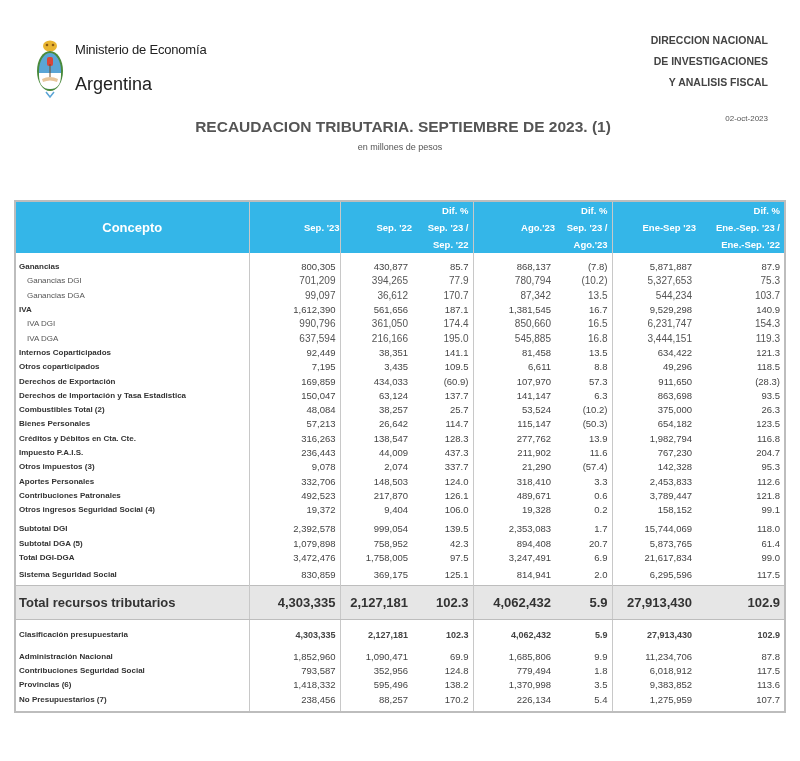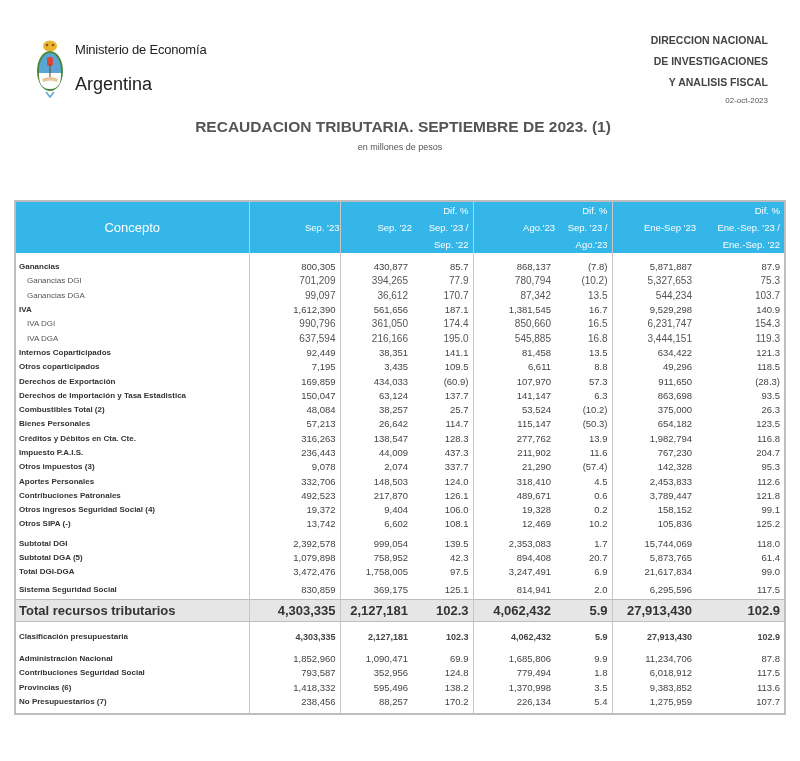--- a/index.html
+++ b/index.html
@@ -6,51 +6,51 @@
   html, body { width: 800px; height: 761px; background: #ffffff; overflow: hidden; }
   body { font-family: "Liberation Sans", "DejaVu Sans", sans-serif; color: #333; position: relative; }
 
   .logo { position: absolute; left: 35px; top: 37px; display: flex; align-items: center; }
   .logo svg { width: 30px; height: 62px; }
   .logo-text { margin-left: 10px; color: #222; }
   .logo-text .l1 { font-size: 13px; letter-spacing: -0.2px; }
   .logo-text .l2 { font-size: 18px; margin-top: 17px; }
 
   .agency { position: absolute; right: 32px; top: 30px; text-align: right; font-weight: bold; font-size: 10.5px; color: #444; line-height: 21px; }
-  .agency .date { font-weight: normal; font-size: 8px; color: #555; line-height: 14px; margin-top: 1px; }
+  .agency .date { font-weight: normal; font-size: 8px; color: #555; line-height: 14px; margin-top: 19px; }
 
   .title { position: absolute; left: 0; width: 800px; top: 118px; text-align: center; font-weight: bold; font-size: 15.5px; color: #555; padding-left: 6px; }
   .subtitle { position: absolute; left: 0; width: 800px; top: 142px; text-align: center; font-size: 9px; color: #555; padding-left: 0px; }
 
   .tbl-wrap { position: absolute; left: 14px; top: 200px; width: 772px; border: 2px solid #bdbdbd; border-top: 2px solid #bdbdbd; }
   table { width: 100%; border-collapse: collapse; table-layout: fixed; }
   col.c0 { width: 233px; }
   col.c1 { width: 91px; }
   col.c2 { width: 72px; }
   col.c3 { width: 61px; }
   col.c4 { width: 82px; }
   col.c5 { width: 57px; }
   col.c6 { width: 84px; }
   col.c7 { width: 88px; }
 
-  thead th { background: #34b6e8; color: #ffffff; font-weight: normal; font-size: 9.5px; height: 48px; vertical-align: middle; line-height: 17px; }
+  thead th { background: #34b6e8; color: #ffffff; font-weight: bold; font-size: 9.5px; height: 48px; vertical-align: middle; line-height: 17px; }
   thead th.concepto { font-size: 13px; text-align: center; }
   thead th.num { text-align: right; }
   thead th.dif { text-align: right; padding-right: 4px; }
   th.vl, td.vl { border-left: 1px solid #c8c8c8; }
 
   tbody td { font-size: 8px; height: 14.3px; line-height: 14px; white-space: nowrap; }
   td.lbl { padding-left: 3px; font-weight: bold; color: #333; }
   td.lbl.sub { padding-left: 11px; font-weight: normal; color: #555; }
   td.n { text-align: right; padding-right: 4px; color: #444; }
   tr.main td.n { font-size: 9.5px; }
   tr.subr td.n { font-size: 10px; color: #555; }
   tr.spacer td { height: 8px; }
 
-  tr.total td { background: #e6e6e6; border-top: 1px solid #bdbdbd; border-bottom: 1px solid #bdbdbd; height: 22px; font-size: 13px; font-weight: bold; color: #333; }
+  tr.total td { background: #e6e6e6; border-top: 1px solid #bdbdbd; border-bottom: 1px solid #bdbdbd; height: 34px; font-size: 13px; font-weight: bold; color: #333; }
   tr.total td.lbl { font-size: 13px; padding-left: 3px; }
   tr.total td.n { font-size: 13px; color: #333; }
   tr.clas td { height: 30px; }
   tr.clas td.n { font-weight: bold; font-size: 9px; }
 </style>
 </head>
 <body>
 
 <div class="logo">
   <svg viewBox="0 0 30 62">
@@ -277,21 +277,21 @@
           <td class="n">(57.4)</td>
           <td class="n vl">142,328</td>
           <td class="n">95.3</td>
         </tr>
         <tr class="main">
           <td class="lbl">Aportes Personales</td>
           <td class="n vl">332,706</td>
           <td class="n vl">148,503</td>
           <td class="n">124.0</td>
           <td class="n vl">318,410</td>
-          <td class="n">4.5</td>
+          <td class="n">3.3</td>
           <td class="n vl">2,453,833</td>
           <td class="n">112.6</td>
         </tr>
         <tr class="main">
           <td class="lbl">Contribuciones Patronales</td>
           <td class="n vl">492,523</td>
           <td class="n vl">217,870</td>
           <td class="n">126.1</td>
           <td class="n vl">489,671</td>
           <td class="n">0.6</td>
@@ -300,30 +300,20 @@
         </tr>
         <tr class="main">
           <td class="lbl">Otros ingresos Seguridad Social  (4)</td>
           <td class="n vl">19,372</td>
           <td class="n vl">9,404</td>
           <td class="n">106.0</td>
           <td class="n vl">19,328</td>
           <td class="n">0.2</td>
           <td class="n vl">158,152</td>
           <td class="n">99.1</td>
-        </tr>
-        <tr class="main">
-          <td class="lbl">Otros SIPA (-)</td>
-          <td class="n vl">13,742</td>
-          <td class="n vl">6,602</td>
-          <td class="n">108.1</td>
-          <td class="n vl">12,469</td>
-          <td class="n">10.2</td>
-          <td class="n vl">105,836</td>
-          <td class="n">125.2</td>
         </tr>
         <tr class="spacer">
           <td style="height: 5px;"></td>
           <td class="vl" style="height: 5px;"></td>
           <td class="vl" style="height: 5px;"></td>
           <td style="height: 5px;"></td>
           <td class="vl" style="height: 5px;"></td>
           <td style="height: 5px;"></td>
           <td class="vl" style="height: 5px;"></td>
           <td style="height: 5px;"></td>

